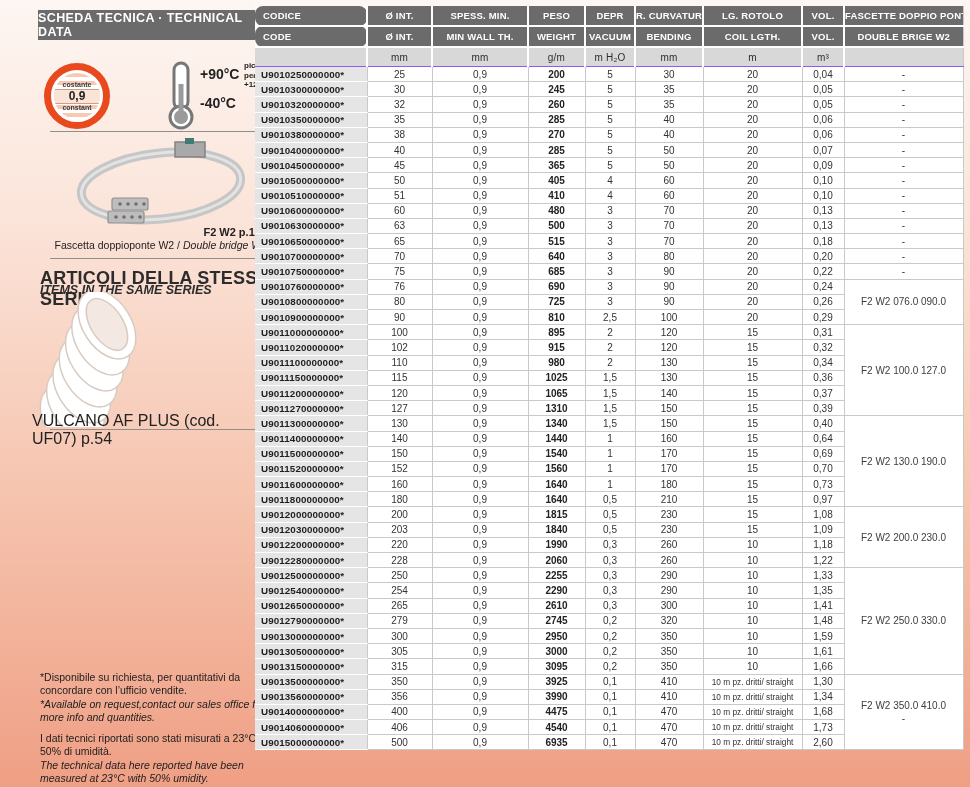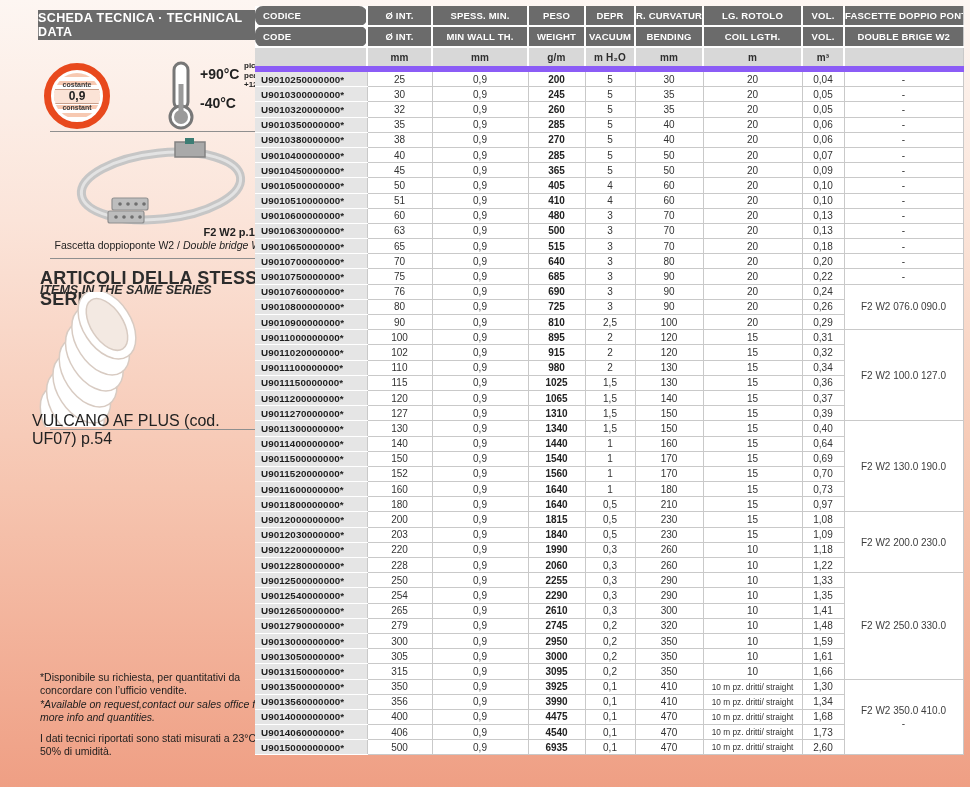--- a/index.html
+++ b/index.html
@@ -55,21 +55,21 @@
     background:#fff;border-right:1px solid #c9c9c9;border-bottom:1px solid #c9c9c9;
   }
   .t th,.t td{padding:0;overflow:hidden;white-space:nowrap;}
   .t thead th{
     background:#6b6b6b;color:#fff;font-size:9.5px;font-weight:bold;height:19px;
     text-align:center;border-right:2px solid #fff;border-bottom:2px solid #fff;letter-spacing:.2px;
   }
   .t thead th.first{text-align:left;padding-left:8px;border-radius:8px;}
   .t thead th:last-child{border-right:none;}
   .t thead tr.units th{
-    background:#d8d8d8;color:#2e2e2e;font-size:10px;font-weight:bold;height:18px;border-bottom:6px solid #8b5cf6;
+    background:#d8d8d8;color:#2e2e2e;font-size:10px;font-weight:normal;height:18px;border-bottom:1px solid #8b5cf6;
   }
   .t tbody td{
     height:14.2px;font-size:10px;color:#333;text-align:center;
     border:1px solid #c9c9c9;background:#fff;
   }
   .t tbody td.code{
     background:#e5e5e5;text-align:left;padding-left:6px;font-weight:bold;color:#1f1f1f;
     font-size:9.8px;border:none;border-bottom:1px solid #fff;border-right:1px solid #c9c9c9;letter-spacing:.1px;
   }
   .t tbody td.peso{font-weight:bold;color:#222;}
@@ -155,20 +155,21 @@
     </svg>
   </div>
 
   <div class="series-product">VULCANO AF PLUS (cod. UF07) p.54</div>
   <div class="divider" style="top:429px;"></div>
 
   <div class="footnotes">
     <p class="it">*Disponibile su richiesta, per quantitativi da concordare con l’ufficio vendite.</p>
     <p class="en">*Available on request,contact our sales office for more info and quantities.</p>
     <p class="it">I dati tecnici riportati sono stati misurati a 23°C e al 50% di umidità.</p>
+    <p class="en">The technical data here reported have been measured at 23°C with 50% umidity.</p>
   </div>
 </div>
 
 <table class="t" id="data-table">
     <colgroup>
       <col style="width: 112px;">
       <col style="width: 65px;">
       <col style="width: 96px;">
       <col style="width: 57px;">
       <col style="width: 50px;">

